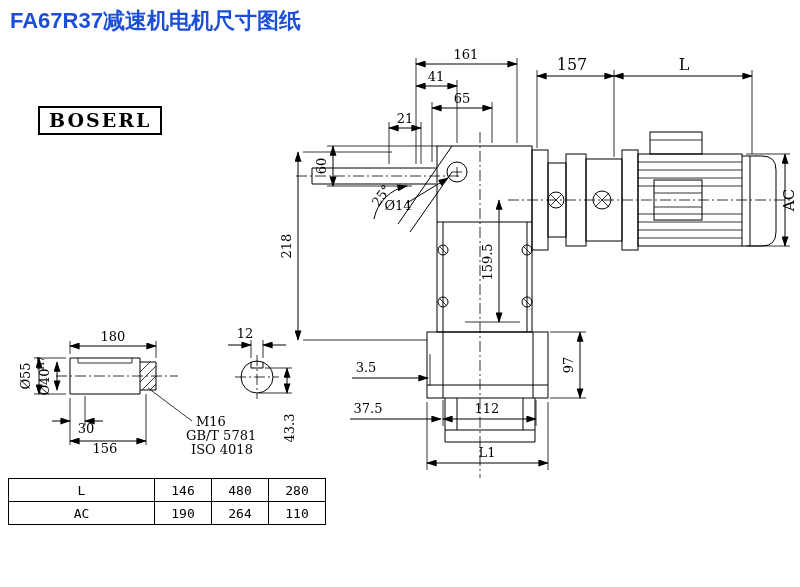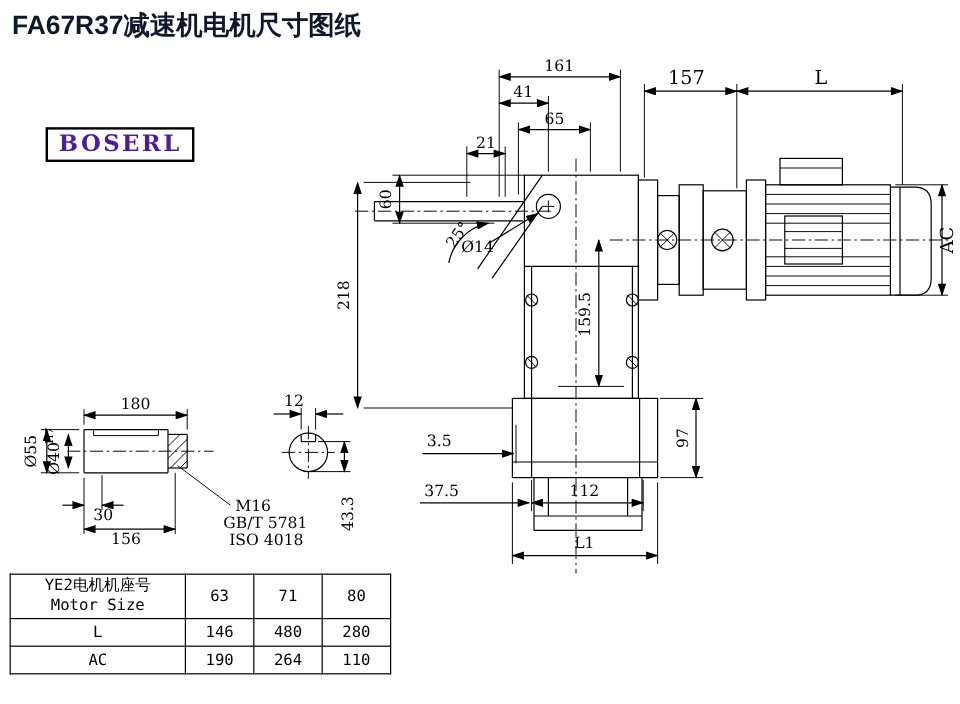--- a/index.html
+++ b/index.html
@@ -1,18 +1,18 @@
 <!DOCTYPE html>
 <html><head>
 <meta charset="utf-8">
 <style>
   html,body{margin:0;padding:0;}
   body{width:800px;height:587px;position:relative;background:#ffffff;overflow:hidden;font-family:"Liberation Sans",sans-serif;}
-  .page-title{position:absolute;left:10px;top:6px;font-size:22px;font-weight:bold;color:#0f172a;white-space:nowrap;}
-  .logo-box{position:absolute;left:38px;top:106px;border:2px solid #000;padding:1px 9px 2px;font-family:"DejaVu Serif",serif;font-size:19px;font-weight:bold;color:#4c1d95;letter-spacing:2px;background:#fff;}
+  .page-title{position:absolute;left:10px;top:6px;font-size:22px;font-weight:bold;color:#1d4ed8;white-space:nowrap;}
+  .logo-box{position:absolute;left:38px;top:106px;border:2px solid #000;padding:1px 9px 2px;font-family:"DejaVu Serif",serif;font-size:19px;font-weight:bold;color:#000000;letter-spacing:2px;background:#fff;}
   .drawing-svg{position:absolute;left:0;top:0;}
   .drawing-svg line,.drawing-svg path,.drawing-svg rect,.drawing-svg circle{stroke:#000;stroke-width:1;fill:none;}
   .drawing-svg .cl{stroke-width:0.8;stroke-dasharray:11 3 2 3;}
   .drawing-svg .ext{stroke-width:0.8;}
   .drawing-svg text{stroke:none;fill:#000;font-family:"DejaVu Serif",serif;font-size:13px;}
   .drawing-svg .big{font-size:16px;}
   .drawing-svg .med{font-size:15px;}
   .drawing-svg .sup{font-size:9px;}
   .size-table{position:absolute;left:8px;top:478px;border-collapse:collapse;font-family:"DejaVu Sans Mono",monospace;font-size:13px;color:#000;table-layout:fixed;background:#fff;}
   .size-table th,.size-table td{border:1px solid #000;text-align:center;vertical-align:middle;padding:1px 2px;height:20px;font-weight:normal;}
@@ -268,29 +268,20 @@
 </svg>
 
 <table class="size-table">
   <colgroup>
     <col style="width:146px">
       <col style="width:57px">
       <col style="width:57px">
       <col style="width:57px">
   </colgroup>
   <tbody>
-    <tr class="hdr">
-      <th>
-        <div>YE2电机机座号</div>
-        <div>Motor Size</div>
-      </th>
-      <td>63</td>
-      <td>71</td>
-      <td>80</td>
-    </tr>
     <tr>
       <td>L</td>
       <td>146</td>
       <td>480</td>
       <td>280</td>
     </tr>
     <tr>
       <td>AC</td>
       <td>190</td>
       <td>264</td>

